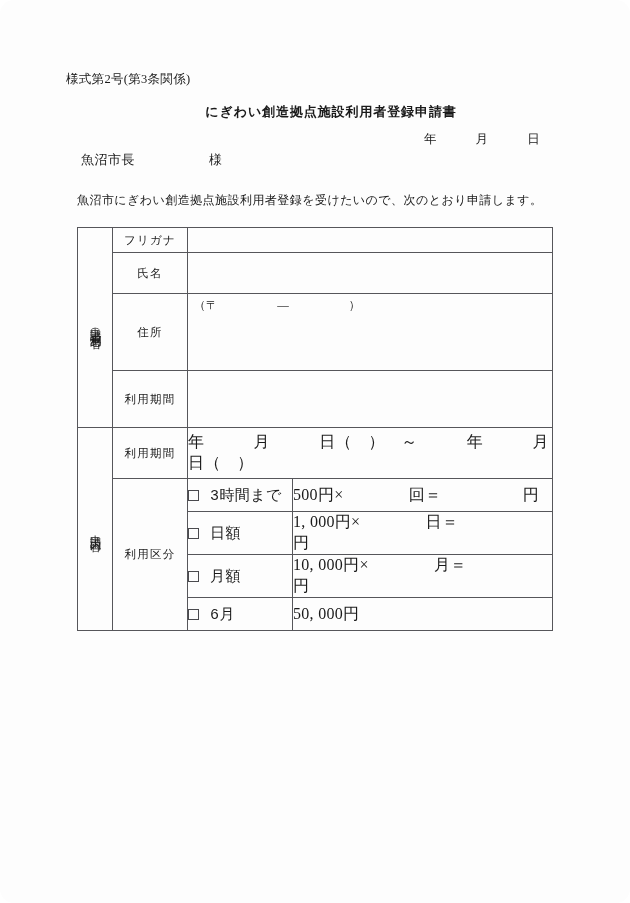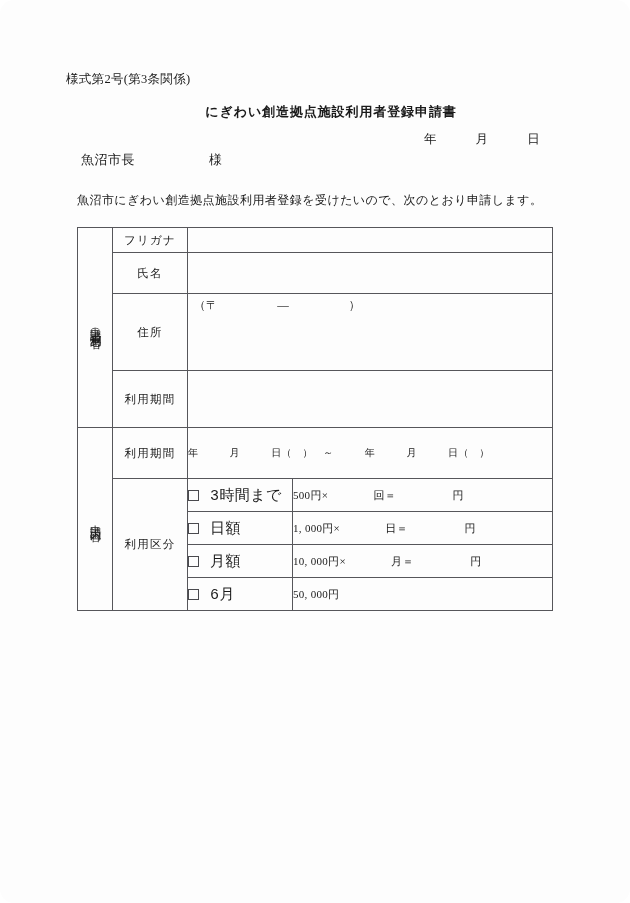--- a/index.html
+++ b/index.html
@@ -123,42 +123,42 @@
     display: block;
     padding-top: 4px;
     padding-left: 6px;
     font-size: 11.5px;
     letter-spacing: 0.4px;
   }
 
   .period-text {
     padding-left: 34px;
     letter-spacing: 0.4px;
-    font-size: 10px;
+    font-size: 16px;
   }
 
   .check-cell {
     width: 105px;
     padding-left: 11px;
     font-size: 15px;
     letter-spacing: 0.4px;
     font-family: Liberation Mono, monospace;
   }
   .checkbox-glyph {
     display: inline-block;
     width: 9px;
     height: 9px;
     border: 1px solid #4a4a4e;
     vertical-align: -1px;
     margin-right: 11px;
     background: #fdfdfd;
   }
   .fee-cell {
     padding-left: 26px;
-    font-size: 11px;
+    font-size: 16px;
     letter-spacing: 0.3px;
   }
   .katei { width: 75px; }
 </style>
 </head>
 <body>
 
 <div id="page">
 
   <div class="form-number">様式第2号(第3条関係)</div>

